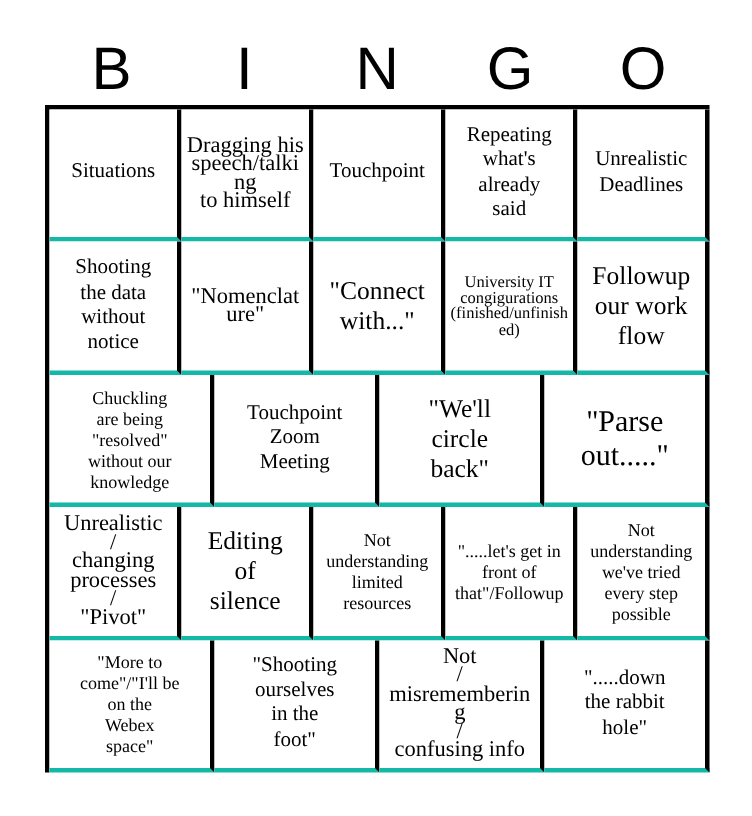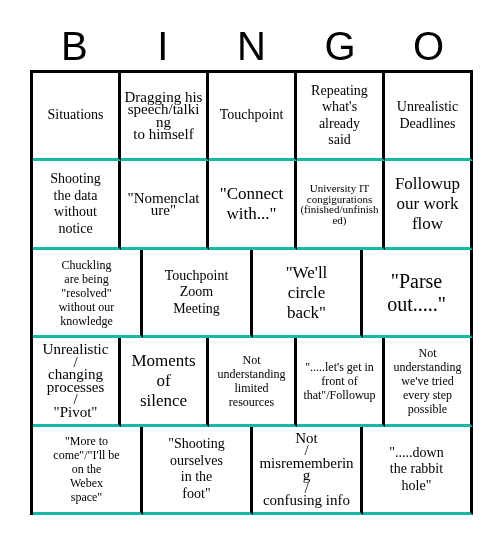--- a/index.html
+++ b/index.html
@@ -184,21 +184,21 @@
     <div class="grid-row">
       <div class="cell fs-sm">
           <span class="cell-text">Unrealistic
 /
 changing
 processes
 /
 "Pivot"</span>
         </div>
       <div class="cell fs-xl">
-          <span class="cell-text">Moments
+          <span class="cell-text">Editing
 of
 silence</span>
         </div>
       <div class="cell fs-md">
           <span class="cell-text">Not
 understanding
 limited
 resources</span>
         </div>
       <div class="cell fs-md">

